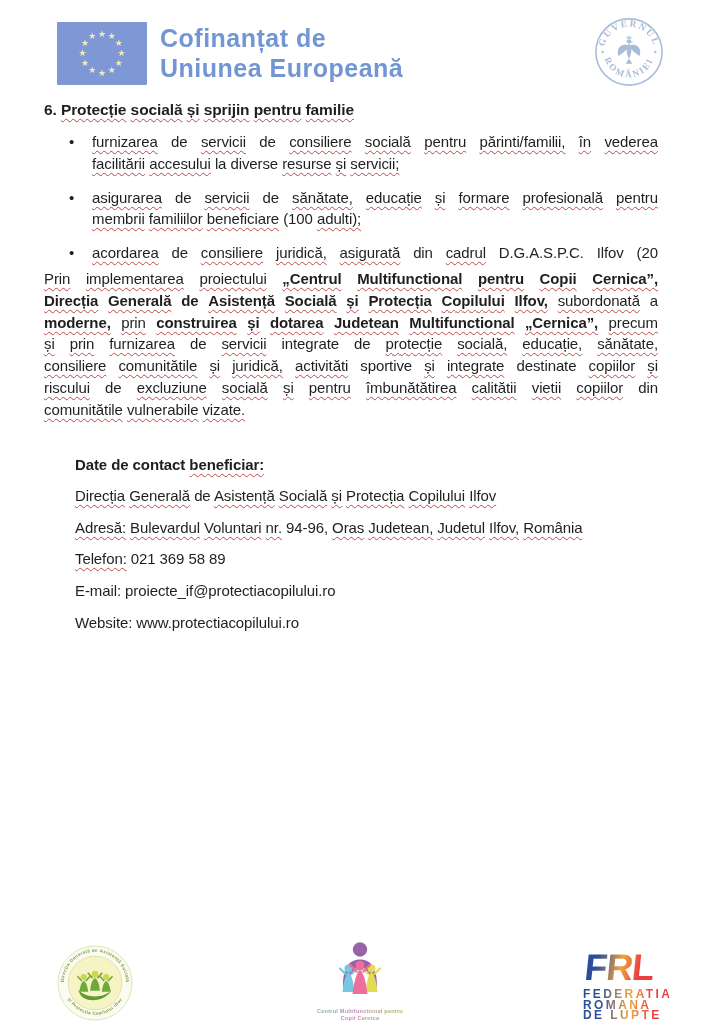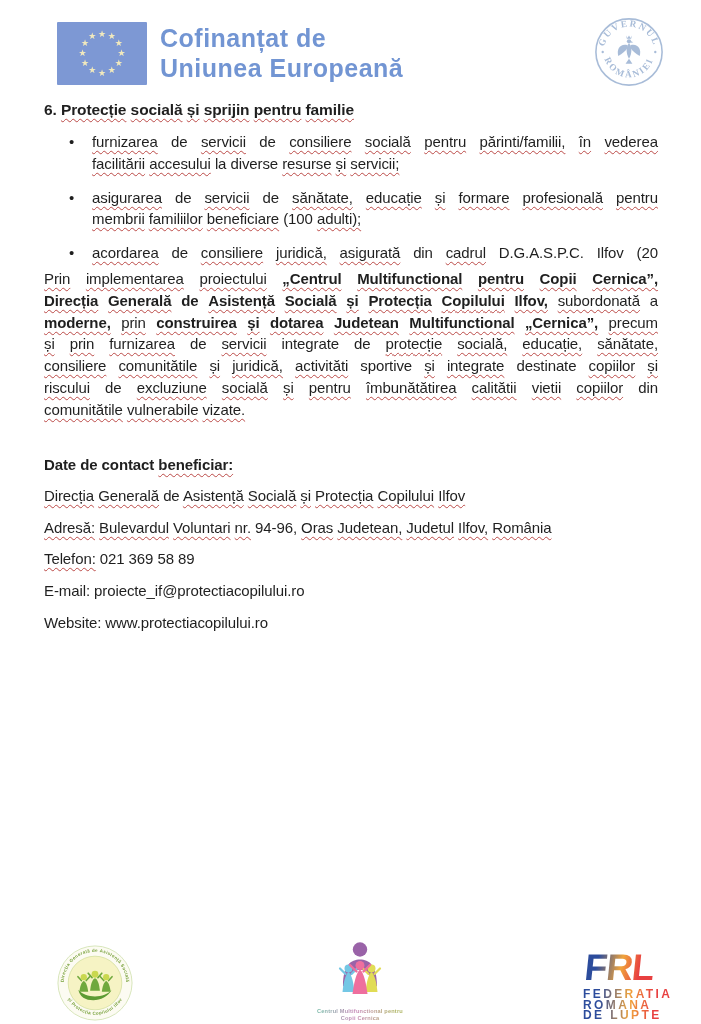--- a/index.html
+++ b/index.html
@@ -22,21 +22,21 @@
   
   .content{position:absolute;left:44px;top:100px;width:614px;font-size:15px;line-height:21.8px;
            letter-spacing:-0.1px;}
   .heading{font-weight:bold;font-size:15.5px;line-height:20px;margin-bottom:11px;}
   .bullet-row{display:flex;margin-bottom:12px;}
   .bullet-row.last{margin-bottom:0;}
   .bullet-dot{flex:0 0 48px;box-sizing:border-box;padding-left:25px;}
   .bullet-body{flex:1 1 auto;min-width:0;}
   .paragraph{margin-top:4px;}
   .pl.j{text-align:justify;text-align-last:justify;}
-  .contact{margin-top:33px;}
+  .contact{margin-top:33px;margin-left:31px;}
   .cl{line-height:21.6px;margin-bottom:10px;}
   .b{font-weight:bold;}
   .sq-r{text-decoration-line:underline;text-decoration-style:wavy;
         text-decoration-color:var(--squiggle_red);text-decoration-thickness:1px;
         text-underline-offset:3px;text-decoration-skip-ink:none;}
   .sq-b{text-decoration-line:underline;text-decoration-style:wavy;
         text-decoration-color:var(--squiggle_blue);text-decoration-thickness:1px;
         text-underline-offset:3px;text-decoration-skip-ink:none;}
 
   

